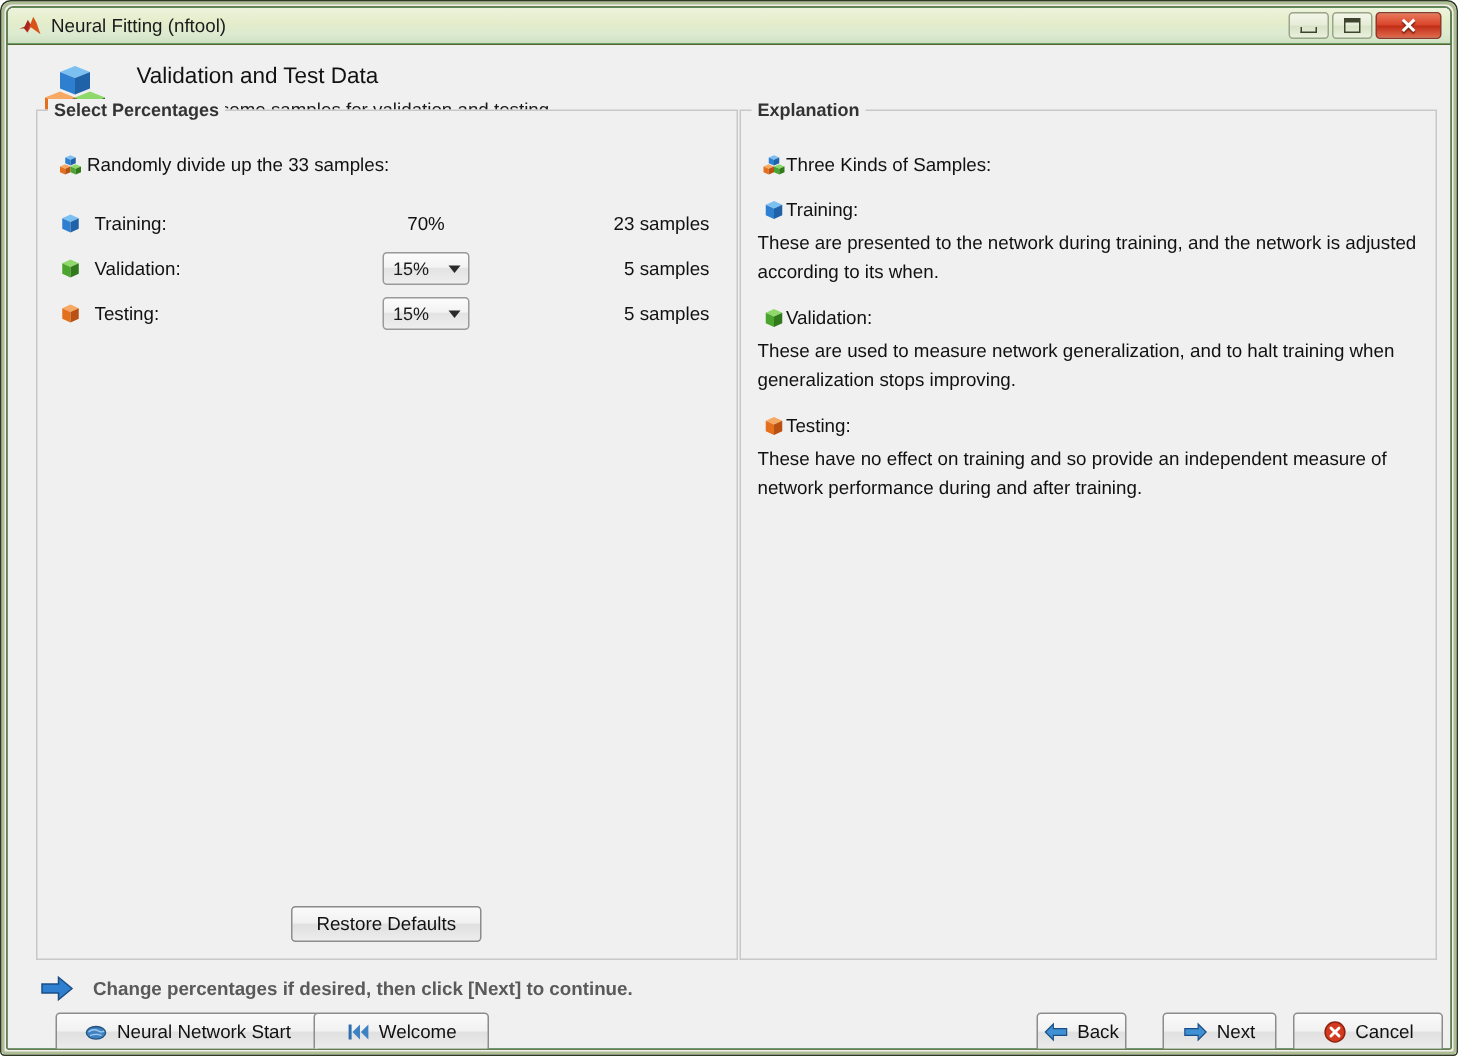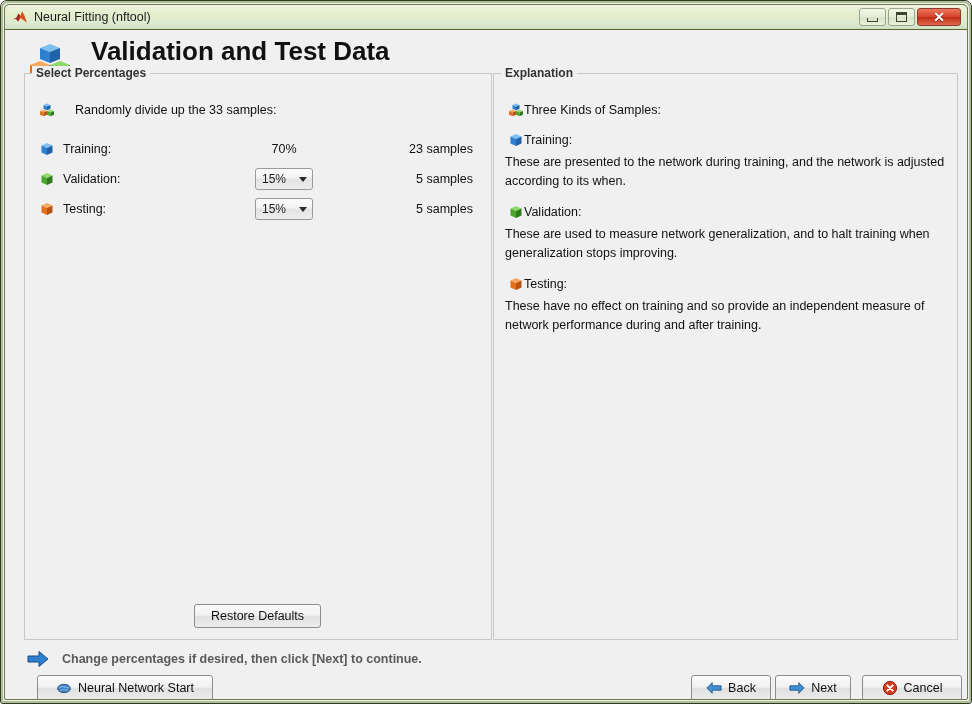--- a/index.html
+++ b/index.html
@@ -126,22 +126,22 @@
     width: 100%;
     height: 63px;
     display: flex;
     align-items: center;
     padding-left: 22px;
     box-sizing: border-box;
   }
   .header-icon { width: 46px; height: 46px; flex: none; }
   .header-text { margin-left: 18px; }
   .header-title {
-    font-size: 26px;
-    font-weight: bold;
+    font-size: 15px;
+    font-weight: normal;
     color: #111111;
     line-height: 1.1;
   }
   .header-sub {
     font-size: 12.5px;
     color: #1a1a1a;
     margin-top: 7px;
   }
 
   
@@ -169,21 +169,21 @@
   #group-right {
     left: 488px; top: 43px;
     width: 465px; height: 567px;
   }
 
   
   .row-lead {
     position: absolute;
     display: flex;
     align-items: center;
-    gap: 20px;
+    gap: 3px;
     font-size: 12.5px;
     color: #111111;
     white-space: nowrap;
   }
   #lead-divide { left: 14px; top: 28px; }
   .cube-sm { width: 16px; height: 16px; flex: none; }
 
   .prow {
     position: absolute;
     left: 14px;
@@ -313,21 +313,21 @@
   .bottombar {
     position: absolute;
     left: 0;
     top: 645px;
     width: 100%;
     height: 34px;
   }
   .bottombar .btn { position: absolute; height: 26px; }
   #btn-nnstart { left: 17px;  top: 0; width: 176px; margin-left: 15px; }
   #btn-welcome { left: 204px; top: 0; width: 117px; }
-  #btn-back    { left: 686px; top: 0; width: 80px;  }
+  #btn-back    { left: 686px; top: 0; width: 60px;  }
   #btn-next    { left: 770px; top: 0; width: 76px;  }
   #btn-cancel  { left: 857px; top: 0; width: 100px; }
 
   .btn-icon { width: 16px; height: 16px; flex: none; }
 </style>
 </head>
 <body>
 
 <div class="window">
   <div class="frame-inner">
@@ -523,20 +523,28 @@
       <div class="bottombar">
         <div class="btn" id="btn-nnstart">
           <svg class="btn-icon" viewBox="0 0 16 16">
             <ellipse cx="8" cy="8.5" rx="6.4" ry="4.2" fill="#3f82c4" stroke="#23527e" stroke-width="0.9"></ellipse>
             <path d="M3 8 Q6 5.4 9.5 7.2 Q12 8.6 13.4 7.4" stroke="#9fc8ea" stroke-width="0.9" fill="none"></path>
             <path d="M4 10.4 Q7.5 9 11.8 10.2" stroke="#9fc8ea" stroke-width="0.8" fill="none"></path>
           </svg>
           <span>Neural Network Start</span>
         </div>
 
+        <div class="btn" id="btn-welcome">
+          <svg class="btn-icon" viewBox="0 0 16 16">
+            <rect x="1.4" y="3" width="2" height="10" fill="#2f6fb0"></rect>
+            <polygon points="9,3 9,13 4,8" fill="#3f82c4"></polygon>
+            <polygon points="14.6,3 14.6,13 9.6,8" fill="#3f82c4"></polygon>
+          </svg>
+          <span>Welcome</span>
+        </div>
 
         <div class="btn" id="btn-back">
           <svg class="btn-icon" viewBox="0 0 18 16">
             <path d="M17 5.5 L7 5.5 L7 2 L1 8 L7 14 L7 10.5 L17 10.5 Z" fill="#3f8fd4" stroke="#1a4f86" stroke-width="0.9"></path>
           </svg>
           <span>Back</span>
         </div>
 
         <div class="btn" id="btn-next">
           <svg class="btn-icon" viewBox="0 0 18 16">

